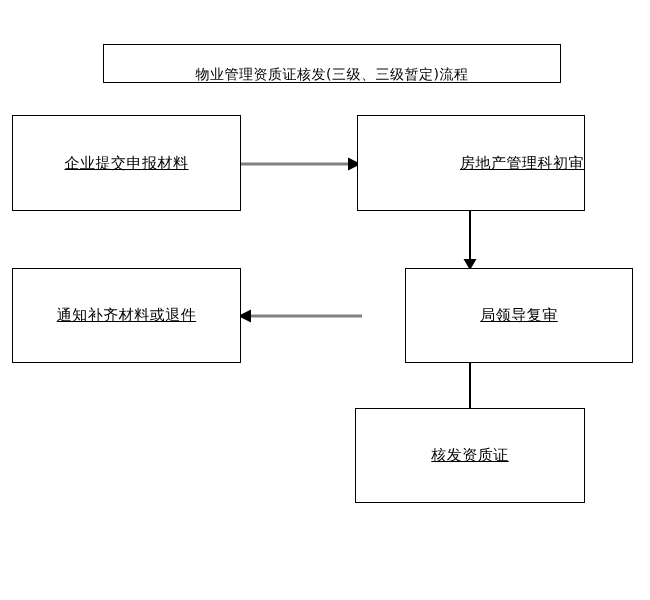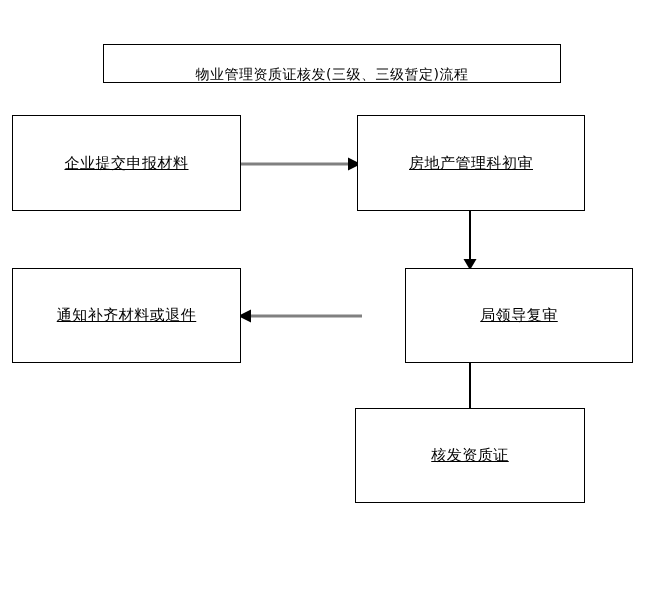--- a/index.html
+++ b/index.html
@@ -56,20 +56,21 @@
     left: 12px;
     top: 115px;
     width: 229px;
     height: 96px;
   }
   .box-first-review {
     left: 357px;
     top: 115px;
     width: 228px;
     height: 96px;
+    justify-content: flex-end;
   }
   .box-notify {
     left: 12px;
     top: 268px;
     width: 229px;
     height: 95px;
     align-items: center;
   }
   .box-second-review {
     left: 357px;

